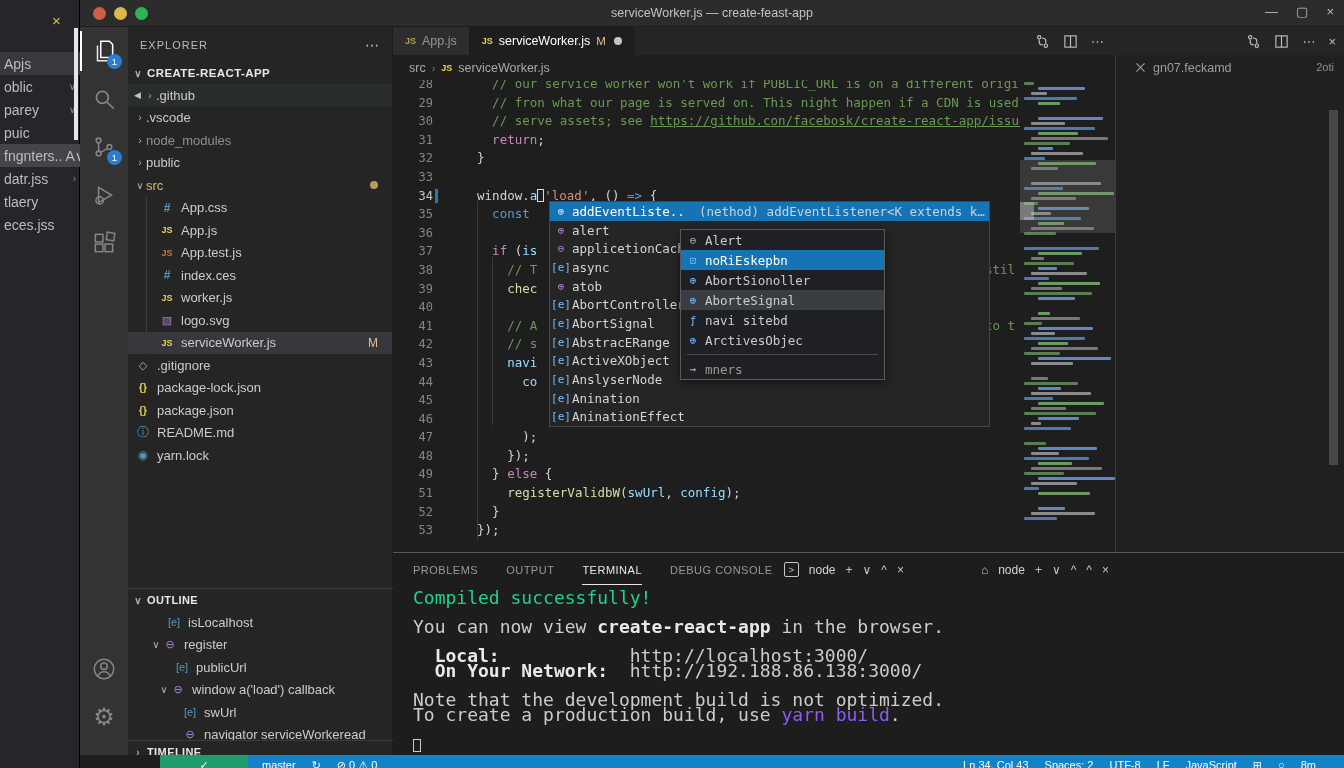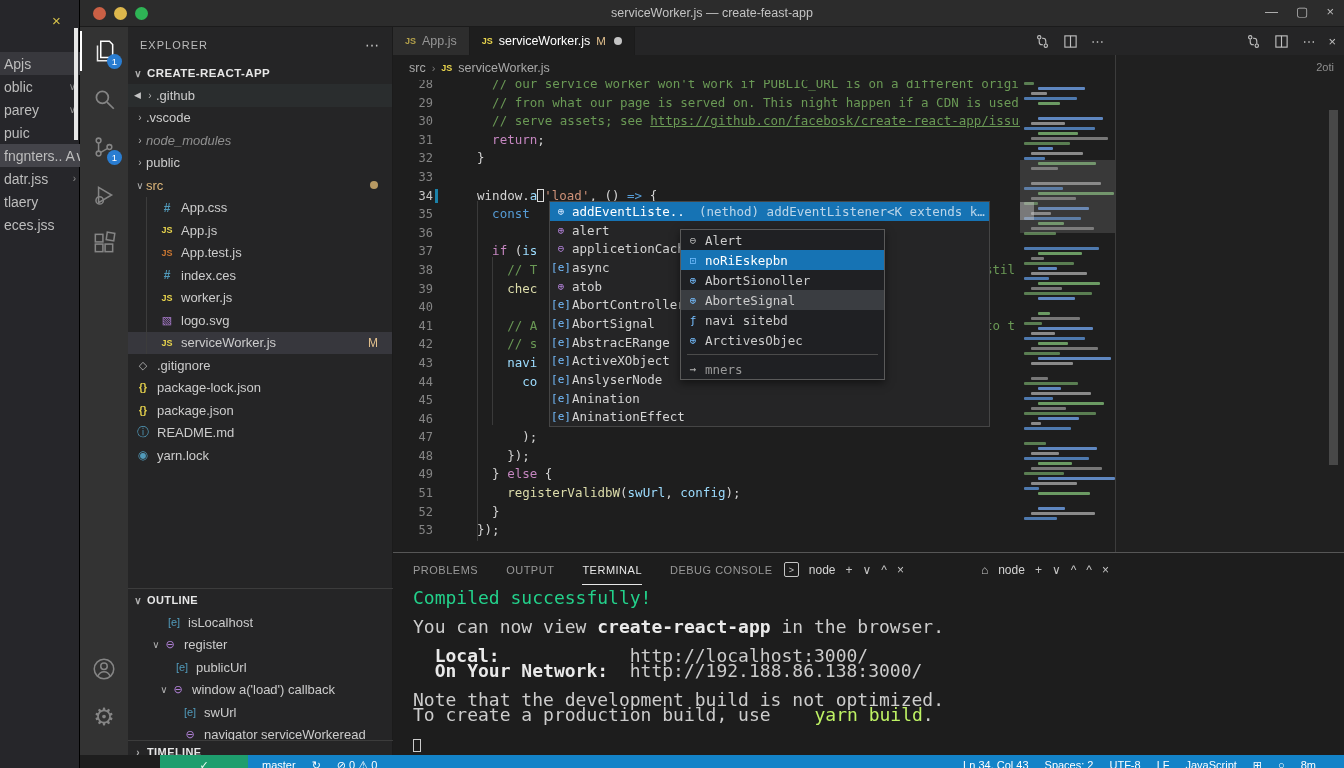--- a/index.html
+++ b/index.html
@@ -53,21 +53,21 @@
     border-right:1px solid #1b1b1b; }
   #explorer-head { height:35px; display:flex; align-items:center; padding:0 12px;
     color:#bbbbbb; font-size:11px; letter-spacing:1px; }
   #explorer-more { margin-left:auto; color:#c5c5c5; font-size:14px; }
   #root-row { height:22px; display:flex; align-items:center; color:#e7e7e7;
     font-size:11.5px; font-weight:bold; letter-spacing:.4px; padding-left:4px; gap:3px; }
   .chev { color:#b0b0b0; font-size:10px; width:12px; text-align:center; flex:none; }
   .tree { width:100%; }
   .t-row { height:22.5px; display:flex; align-items:center; color:#cccccc; font-size:13px;
     white-space:nowrap; position:relative; }
-  .t-row.dim .lbl { color:#8f8f8f;font-style:italic; }
+  .t-row.dim .lbl { color:#8f8f8f; }
   .t-row.sel { background:#37373d; }
   .t-row.hover { background:#2a2d2e; }
   .t-row .lbl { overflow:hidden; text-overflow:ellipsis; }
   .t-row .m-badge { margin-left:auto; margin-right:14px; color:#e2c08d; font-size:12px; }
   .t-row .dot { margin-left:auto; margin-right:14px; width:8px; height:8px; border-radius:50%;
     background:#b89a63; }
   .t-row.gold .lbl { color:#dcb67a; }
   .back-arrow { color:#c5c5c5; font-size:9px; width:10px; flex:none; }
   .fi { width:18px; flex:none; text-align:center; margin-right:5px; font-size:12px; }
   .fi.js  { color:#e8d44d; font-weight:bold; font-size:9px; letter-spacing:0; }
@@ -185,21 +185,21 @@
     gap:10px; color:#c5c5c5; }
   #pctrl-1 { right:440px; } #pctrl-2 { right:235px; }
   .pc-box { width:15px; height:15px; border:1px solid #c5c5c5; border-radius:2px;
     font-size:9px; display:flex; align-items:center; justify-content:center; }
   .pc-label { font-size:12px; color:#d4d4d4; }
   .pc-g { font-size:12px; }
   #terminal { position:absolute; left:20px; top:38px; right:10px; bottom:0;
     font-family:"DejaVu Sans Mono", monospace; font-size:18px; line-height:14.6px;
     color:#cccccc; white-space:pre; }
   .tt-g { color:#23d18b; } .tt-b { font-weight:bold; color:#e9e9e9; }
-  .tt-c { color:#bef264;margin-left:33px; } .tt-w { color:#cccccc; }
+  .tt-c { color:#8b5cf6; } .tt-w { color:#cccccc; }
   .term-cursor { display:inline-block; width:8px; height:13px; border:1px solid #cccccc;
     vertical-align:-2px; }
 
   
   #statusbar { position:absolute; left:80px; right:0; bottom:0; height:13px;
     background:#1383c8; display:flex; align-items:flex-start; color:#ffffff;
     font-size:11px; line-height:20px; overflow:hidden; z-index:3; }
   #sb-remote { width:88px; height:13px; background:#1e9e6e; display:flex;
     justify-content:center; color:#eafff5; flex:none; font-size:11px; }
   .sb-item { margin-right:16px; white-space:nowrap; }
@@ -715,20 +715,26 @@
               <div class="mm-line" style="background: transparent;"></div>
               <div class="mm-line" style="width: 27px; margin-left: 18px; background: rgb(95, 135, 192);"></div>
               <div class="mm-line" style="width: 64px; margin-left: 11px; background: rgb(138, 138, 138);"></div>
               <div class="mm-line" style="width: 33px; margin-left: 4px; background: rgb(78, 121, 174);"></div>
             </div>
           <div id="mm-slider"></div>
           <div id="mm-knob"></div>
         </div>
 
         <div id="group2">
+          <div id="group2-head">
+            <svg class="icn" width="13" height="13" viewBox="0 0 16 16" fill="none" stroke="#9d9d9d" stroke-width="1.4">
+              <path d="M3 3l10 10M13 3L3 13"></path>
+              </svg>
+            <span>gn07.feckamd</span>
+          </div>
           <span id="group2-right-label">2oti</span>
           <div id="group2-scroll"></div>
         </div>
 
         <div id="suggest">
             <div class="sg-row sel">
               <span class="sg-icon blue">⊕</span>
               <span>addEventListe..</span>
               <span class="sg-detail">(nethod) addEventListener&lt;K extends k…</span>
             </div>

